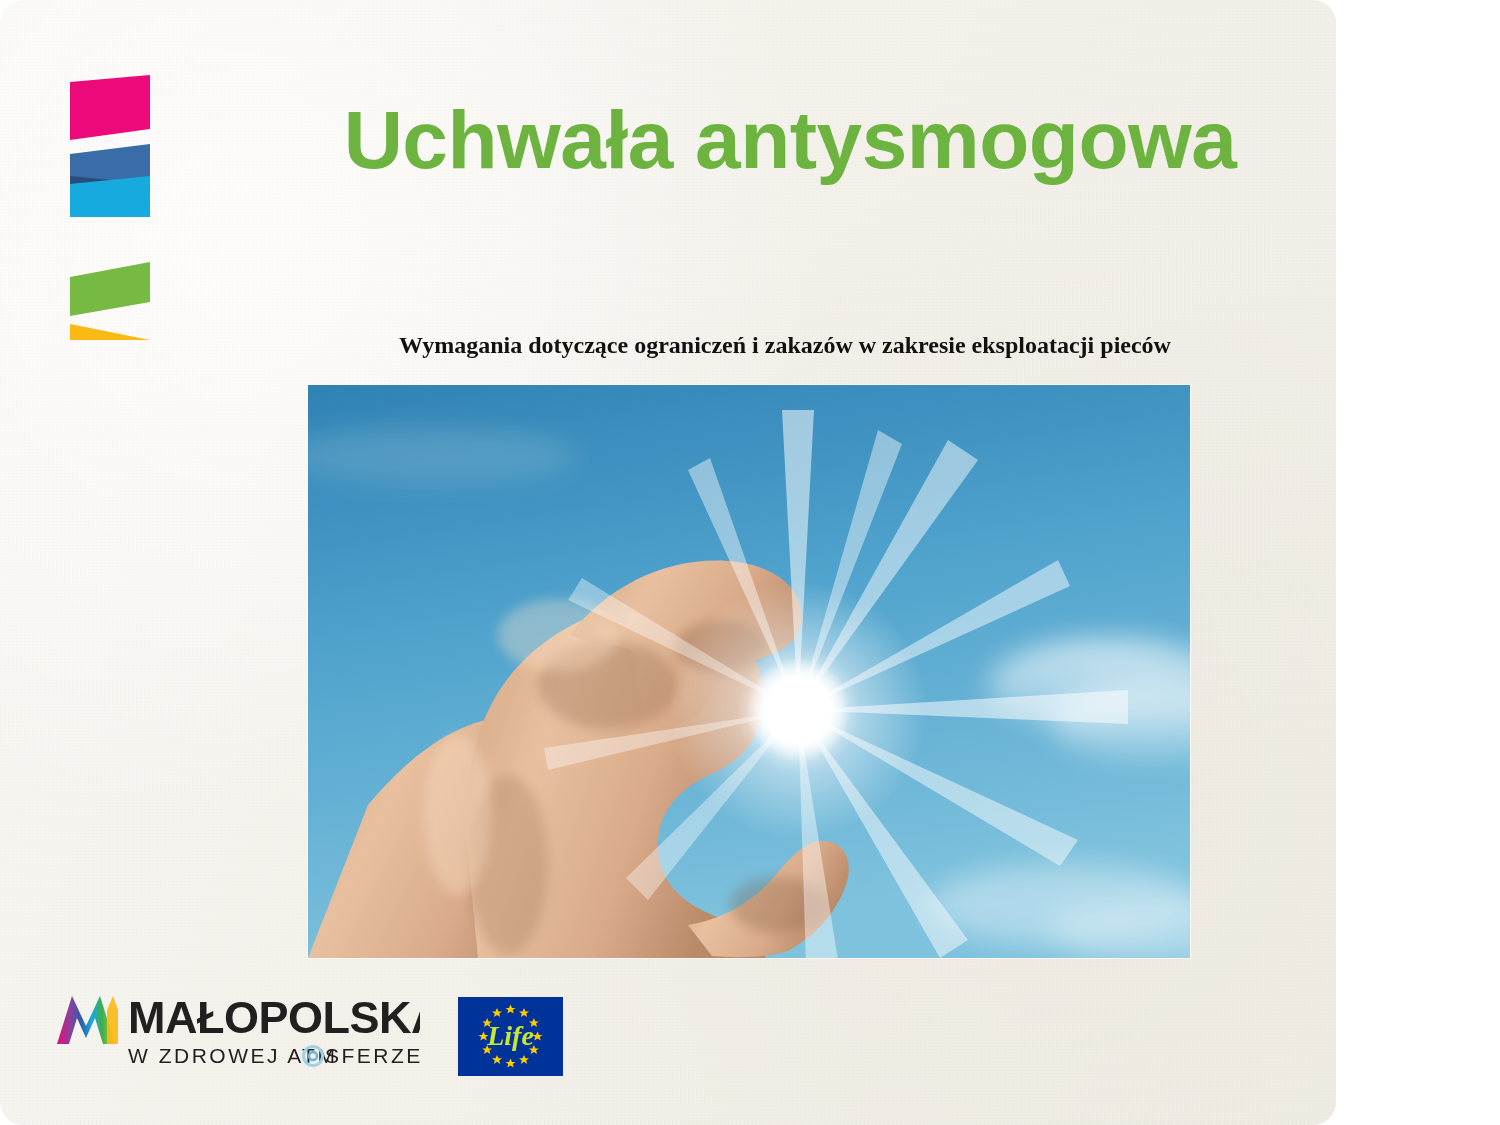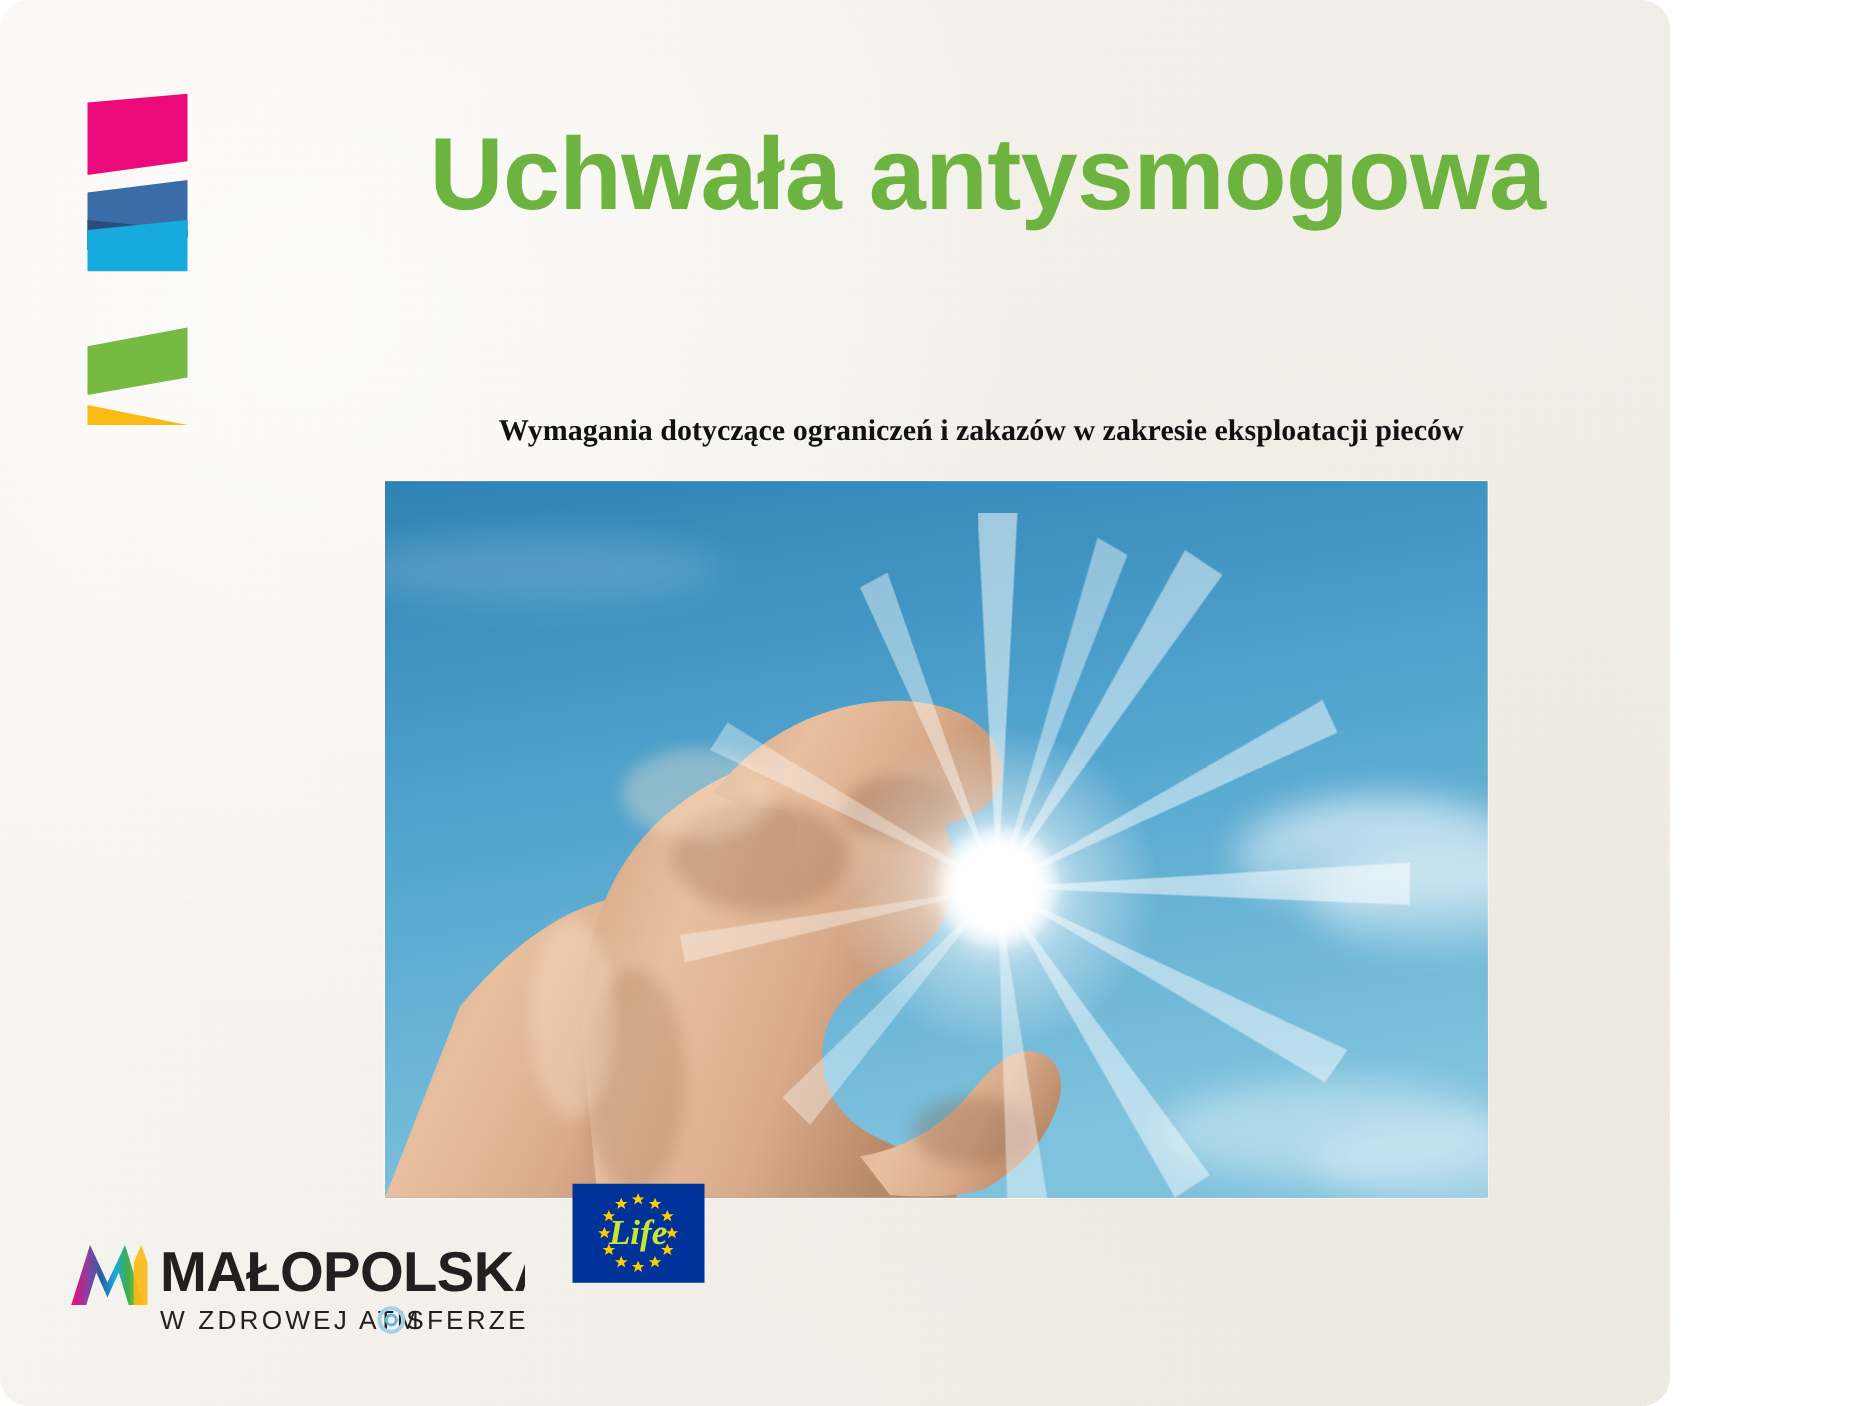--- a/index.html
+++ b/index.html
@@ -91,21 +91,21 @@
   #brand-logo {
     position: absolute;
     left: 55px;
     top: 988px;
     width: 365px;
     height: 86px;
   }
   #eu-life-logo {
     position: absolute;
     left: 458px;
-    top: 947px;
+    top: 997px;
     width: 105px;
     height: 79px;
   }
   #eu-life-logo svg, #brand-logo svg { display: block; width: 100%; height: 100%; }
 </style>
 </head>
 <body>
 
 <div id="slide">
 

